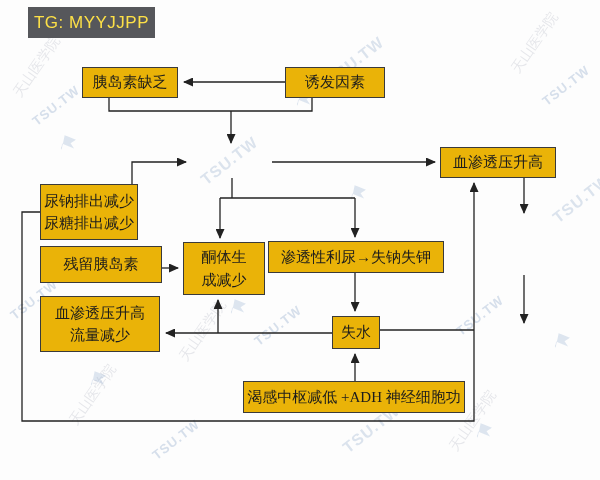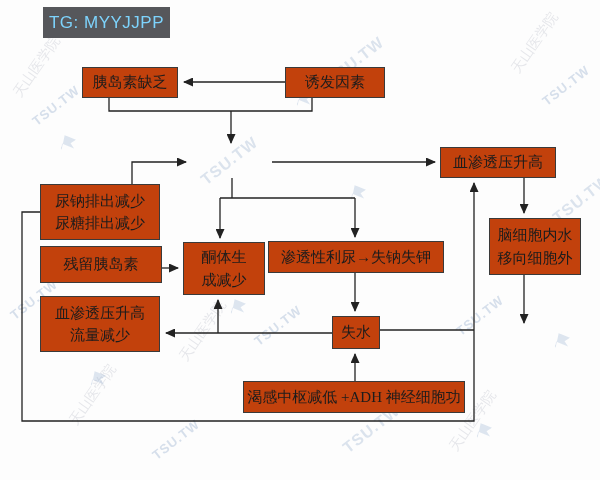--- a/index.html
+++ b/index.html
@@ -13,27 +13,27 @@
   .wm-seal{position:absolute;font-family:"Liberation Serif","DejaVu Serif",serif;
       color:rgba(110,120,140,0.17);font-size:14px;transform:rotate(-55deg);
       white-space:nowrap;user-select:none;}
   .flag{position:absolute;width:13px;height:15px;
       background:rgba(140,168,205,0.28);
       clip-path:polygon(0 0,100% 15%,65% 45%,100% 75%,0 60%,0 100%,8% 100%,8% 0);
       transform:rotate(12deg);}
   
   #wires{position:absolute;left:0;top:0;z-index:2;}
   
-  .node{position:absolute;box-sizing:border-box;z-index:3;background:#c2410c;
+  .node{position:absolute;box-sizing:border-box;z-index:3;background:#eab308;
         border:1.2px solid #3a3a3a;display:flex;align-items:center;justify-content:center;
         text-align:center;font:15px/1.5 "Liberation Serif","DejaVu Serif",serif;
         color:#1c1c1c;white-space:pre-line;padding:1px 2px;}
   
   .plate{position:absolute;z-index:4;display:flex;align-items:center;justify-content:center;
-         color:#7dd3fc;background:#56575b;margin-left:15px;}
+         color:#fde047;background:#56575b;}
   #hdr{left:28px;top:7px;width:127px;height:31px;font-size:17px;letter-spacing:0.5px;}
   #ftr{left:455px;top:442px;width:125px;height:22px;font-size:14px;background:#5a5b5e;}
 </style>
 </head>
 <body>
 
 <div id="screen">
 
   <div>
     <span class="wm" style="left:28px;top:98px">TSU.TW</span>
@@ -103,36 +103,34 @@
     </g>
   </svg>
 
   <div class="node" style="left:82px;top:67px;width:96px;height:31px">胰岛素缺乏</div>
 
   <div class="node" style="left:285px;top:67px;width:100px;height:31px">诱发因素</div>
 
 
   <div class="node" style="left:440px;top:147px;width:116px;height:31px">血渗透压升高</div>
 
-  <div class="node" style="left:40px;top:184px;width:120px;height:56px">尿钠排出减少
+  <div class="node" style="left:40px;top:184px;width:98px;height:56px">尿钠排出减少
 尿糖排出减少</div>
 
   <div class="node" style="left:40px;top:246px;width:122px;height:37px">残留胰岛素</div>
 
   <div class="node" style="left:40px;top:296px;width:120px;height:56px">血渗透压升高
 流量减少</div>
 
   <div class="node" style="left:183px;top:242px;width:82px;height:53px">酮体生
 成减少</div>
 
   <div class="node" style="left:268px;top:241px;width:176px;height:32px">渗透性利尿→失钠失钾</div>
 
   <div class="node" style="left:332px;top:316px;width:48px;height:33px">失水</div>
 
   <div class="node" style="left:243px;top:381px;width:222px;height:32px">渴感中枢减低 +ADH 神经细胞功</div>
 
-  <div class="node" style="left:489px;top:218px;width:92px;height:57px">脑细胞内水
-移向细胞外</div>
 
 
   <div id="hdr" class="plate">TG: MYYJJPP</div>
 
 </div>
 
 </body></html>

